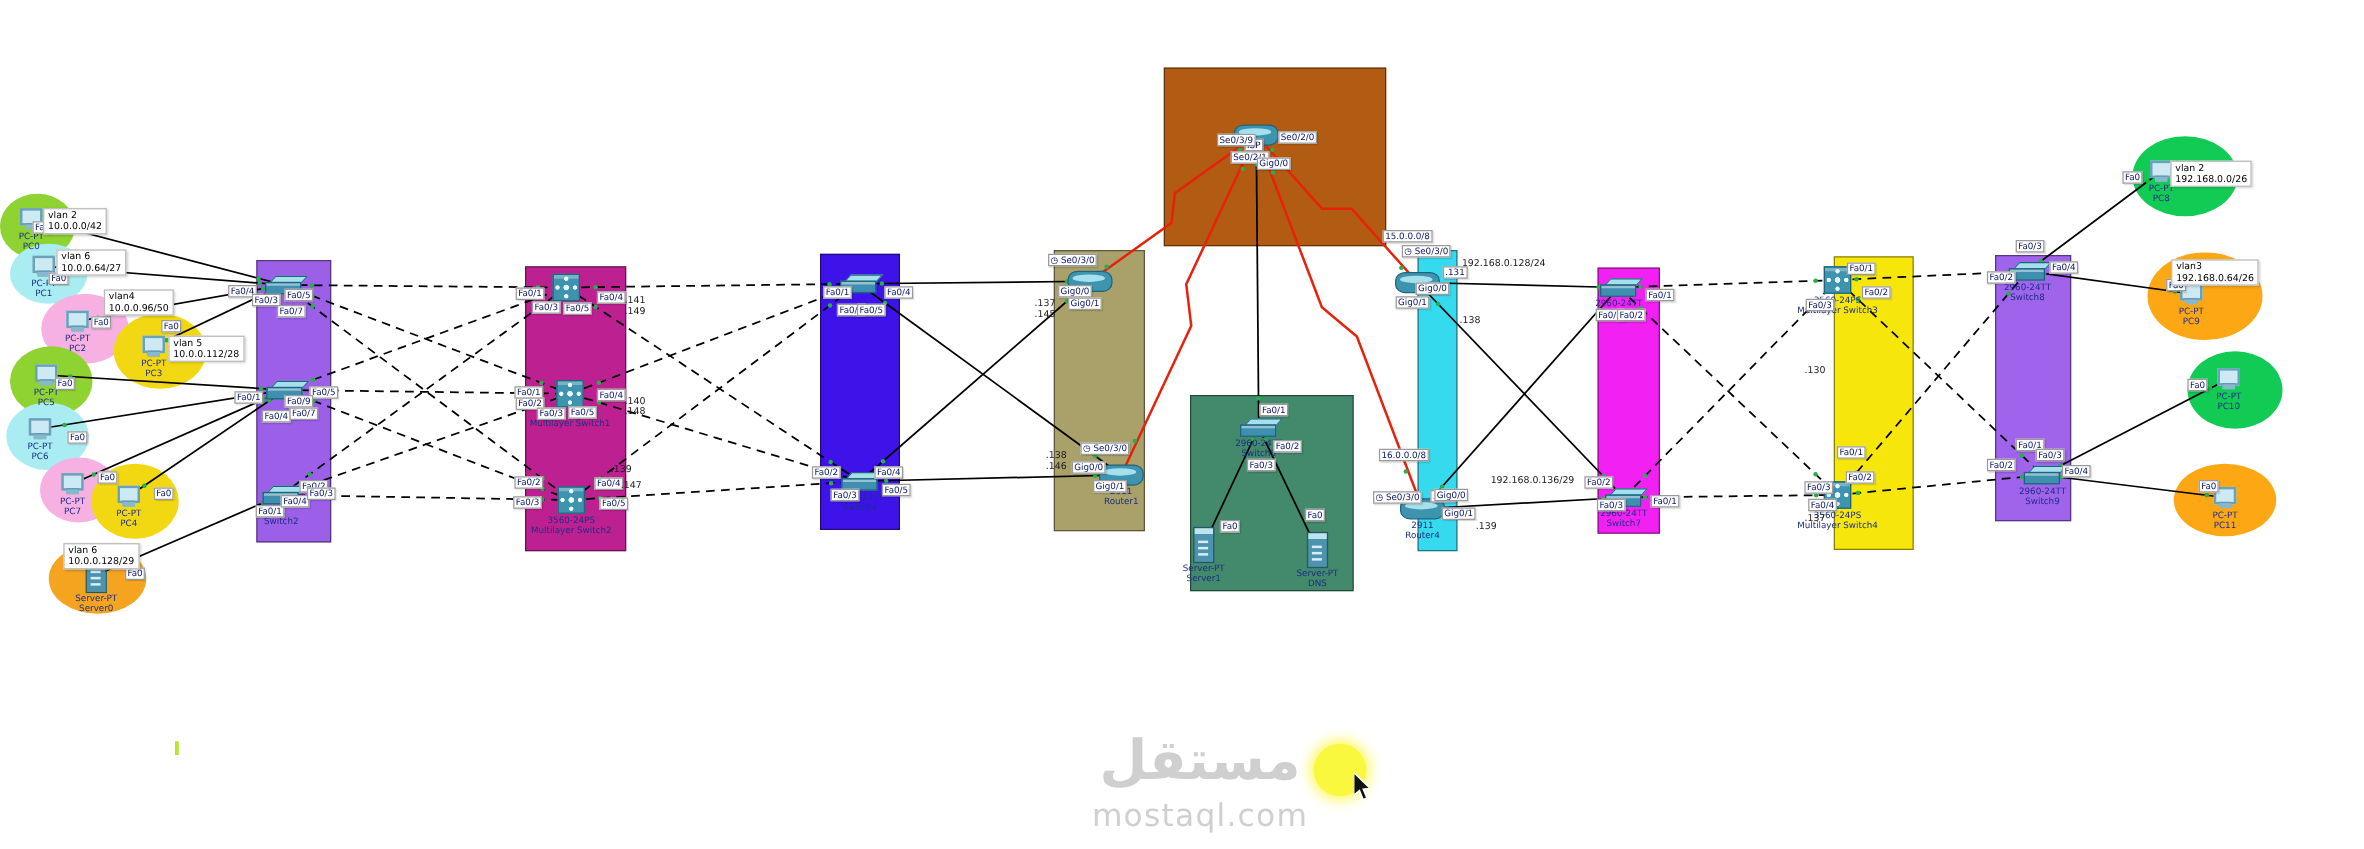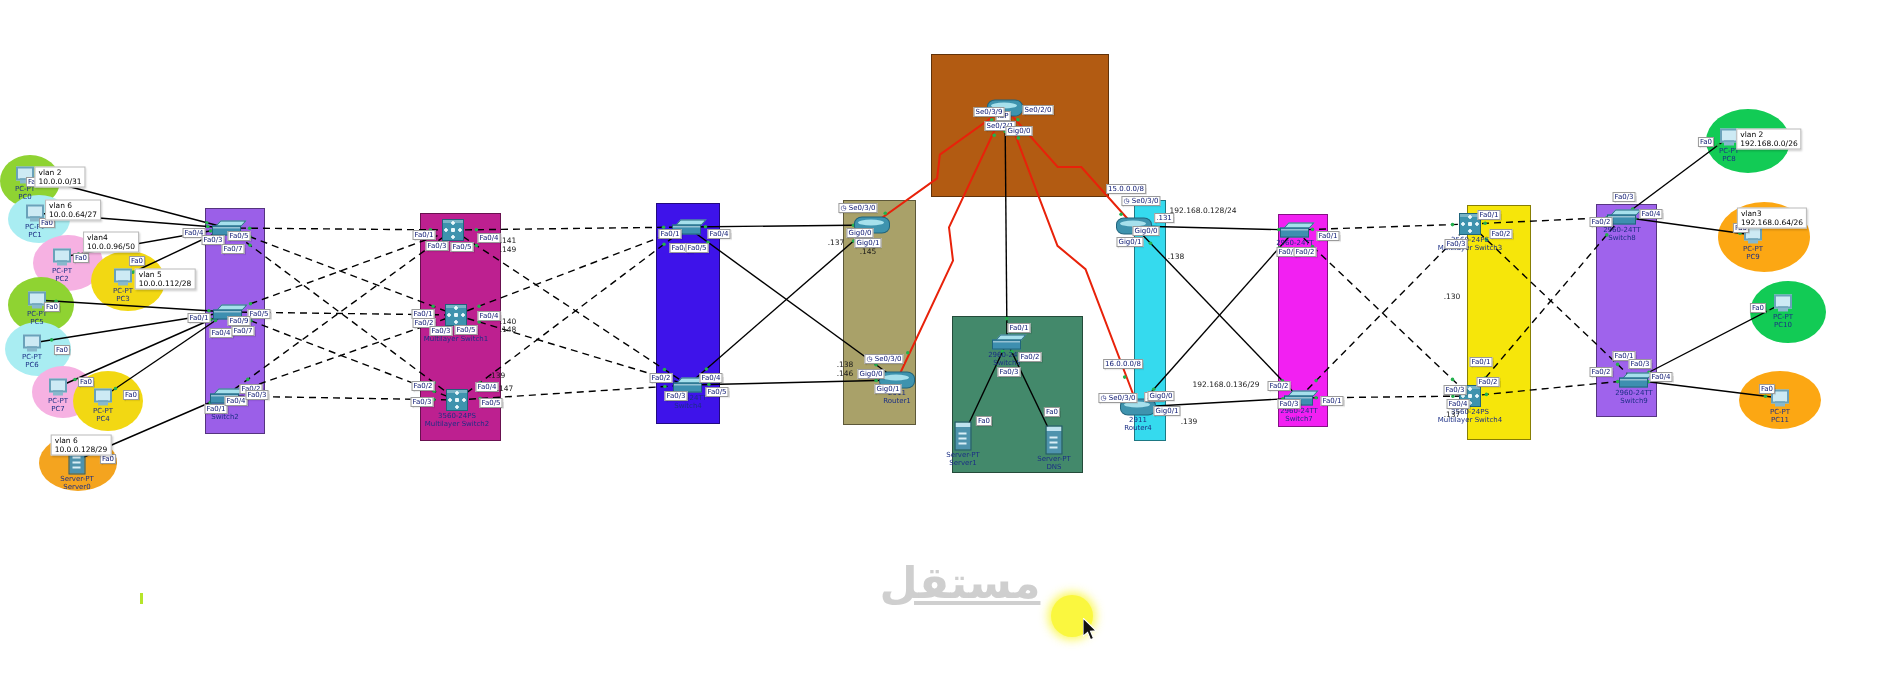--- a/index.html
+++ b/index.html
@@ -27,21 +27,21 @@
   .d-pc::after{content:"";position:absolute;left:5px;bottom:0;width:10px;height:4px;background:#88b8cc;box-shadow:0 -1px 0 #5e98b2;}
   .d-server{width:15px;height:27px;background:linear-gradient(180deg,#bfe2ef 0 5px,#4e93ad 5px);border:1px solid #23586c;}
   .d-server::after{content:"";position:absolute;left:3px;top:10px;width:8px;height:2px;background:#d8eef6;box-shadow:0 5px 0 #d8eef6,0 10px 0 #d8eef6;}
   .devlabel{position:absolute;left:0;transform:translateX(-50%);text-align:center;font-size:7px;line-height:8px;color:#1c2f85;white-space:nowrap;}
   .chip{position:absolute;z-index:5;transform:translate(-50%,-50%);background:#fff;border:1px solid #9a9a9a;padding:0 1px;font-size:7px;line-height:8px;color:#0a1670;white-space:nowrap;box-shadow:1px 1px 1px rgba(0,0,0,.15);}
   .note{position:absolute;z-index:5;transform:translate(-50%,-50%);font-size:7.5px;color:#1a1a1a;white-space:nowrap;}
   .vbox{position:absolute;z-index:5;transform:translate(-50%,-50%);background:#fff;border:1px solid #b9b9b9;box-shadow:1px 1px 2px rgba(0,0,0,.2);padding:1px 3px;font-size:7.5px;line-height:8.5px;color:#000;white-space:nowrap;text-align:left;}
   .highlight{position:absolute;z-index:8;border-radius:50%;background:#faf73f;box-shadow:0 0 10px 3px rgba(250,247,63,.85);}
   .tick{position:absolute;z-index:8;width:3px;height:11px;}
   .wm{position:absolute;z-index:7;left:850px;width:220px;text-align:center;color:#c7c7c7;opacity:.85;}
-  #wm-ar{top:557px;font-size:44px;font-weight:bold;text-decoration:underline;}
+  #wm-ar{top:583px;font-size:44px;font-weight:bold;}
   #wm-en{top:638px;font-size:25px;letter-spacing:1px;}
   #cursor{position:absolute;z-index:10;width:16px;height:24px;}
 </style>
 </head>
 <body>
 
 <div id="canvas">
   <svg id="links" width="1891" height="679">
       <line x1="25" y1="175" x2="227" y2="228" stroke="#000000" stroke-width="1.4"></line>
       <circle cx="45.2" cy="180.3" r="1.8" fill="#23b14d"></circle>
@@ -191,20 +191,21 @@
       <circle cx="994.2" cy="135.2" r="1.8" fill="#23b14d"></circle>
       <circle cx="907.8" cy="352.8" r="1.8" fill="#23b14d"></circle>
       <polyline points="1005,108 1057.7,167.0 1081.3,167.0 1134,226" fill="none" stroke="#e8220a" stroke-width="2"></polyline>
       <circle cx="1017.9" cy="119.8" r="1.8" fill="#23b14d"></circle>
       <circle cx="1121.1" cy="214.2" r="1.8" fill="#23b14d"></circle>
       <polyline points="1005,108 1057.5,245.8 1085.5,269.2 1138,407" fill="none" stroke="#e8220a" stroke-width="2"></polyline>
       <circle cx="1018.3" cy="137.9" r="1.8" fill="#23b14d"></circle>
       <circle cx="1124.7" cy="377.1" r="1.8" fill="#23b14d"></circle>
     </svg>
   <div class="wm" id="wm-ar">مستقل</div>
+  <div class="wm" id="wm-en">mostaql.com</div>
   <svg id="cursor" viewBox="0 0 14 21" style="left: 1083px; top: 618px;">
     <polygon points="0,0 0,16 4,12.6 6.6,19 9.2,17.8 6.6,11.6 11.5,11.2" fill="#111" stroke="#fff" stroke-width="1"></polygon>
   </svg>
 <div class="zone" style="left: 205px; top: 208px; width: 58px; height: 224px; background: rgb(155, 95, 232);"></div>
     <div class="zone" style="left: 420px; top: 213px; width: 79px; height: 226px; background: rgb(189, 32, 144);"></div>
     <div class="zone" style="left: 656px; top: 203px; width: 62px; height: 219px; background: rgb(62, 19, 234);"></div>
     <div class="zone" style="left: 843px; top: 200px; width: 71px; height: 223px; background: rgb(169, 161, 105);"></div>
     <div class="zone" style="left: 931px; top: 54px; width: 176px; height: 141px; background: rgb(178, 91, 18);"></div>
     <div class="zone" style="left: 952px; top: 316px; width: 129px; height: 155px; background: rgb(67, 137, 107);"></div>
     <div class="zone" style="left: 1134px; top: 200px; width: 30px; height: 239px; background: rgb(53, 218, 238);"></div>
@@ -533,32 +534,32 @@
     <div class="chip" style="left: 1741px; top: 228px;">Fa0</div>
     <div class="chip" style="left: 1758px; top: 308px;">Fa0</div>
     <div class="chip" style="left: 1767px; top: 389px;">Fa0</div>
     <div class="note" style="left: 508px; top: 240px;">.141</div>
     <div class="note" style="left: 508px; top: 249px;">.149</div>
     <div class="note" style="left: 508px; top: 321px;">.140</div>
     <div class="note" style="left: 508px; top: 329px;">.148</div>
     <div class="note" style="left: 497px; top: 375px;">.139</div>
     <div class="note" style="left: 505px; top: 388px;">.147</div>
     <div class="note" style="left: 836px; top: 242px;">.137</div>
-    <div class="note" style="left: 868px; top: 251px;">.145</div>
+    <div class="note" style="left: 836px; top: 251px;">.145</div>
     <div class="note" style="left: 845px; top: 364px;">.138</div>
     <div class="note" style="left: 845px; top: 373px;">.146</div>
     <div class="note" style="left: 1203px; top: 210px;">192.168.0.128/24</div>
     <div class="note" style="left: 1176px; top: 256px;">.138</div>
     <div class="note" style="left: 1226px; top: 384px;">192.168.0.136/29</div>
     <div class="note" style="left: 1189px; top: 421px;">.139</div>
     <div class="note" style="left: 1452px; top: 296px;">.130</div>
     <div class="note" style="left: 1452px; top: 414px;">.137</div>
     <div class="vbox" style="left: 60px; top: 177px;">
       <div>vlan 2</div>
-      <div>10.0.0.0/31</div>
+      <div>10.0.0.0/42</div>
     </div>
     <div class="vbox" style="left: 73px; top: 210px;">
       <div>vlan 6</div>
       <div>10.0.0.64/27</div>
     </div>
     <div class="vbox" style="left: 111px; top: 242px;">
       <div>vlan4</div>
       <div>10.0.0.96/50</div>
     </div>
     <div class="vbox" style="left: 165px; top: 279px;">

